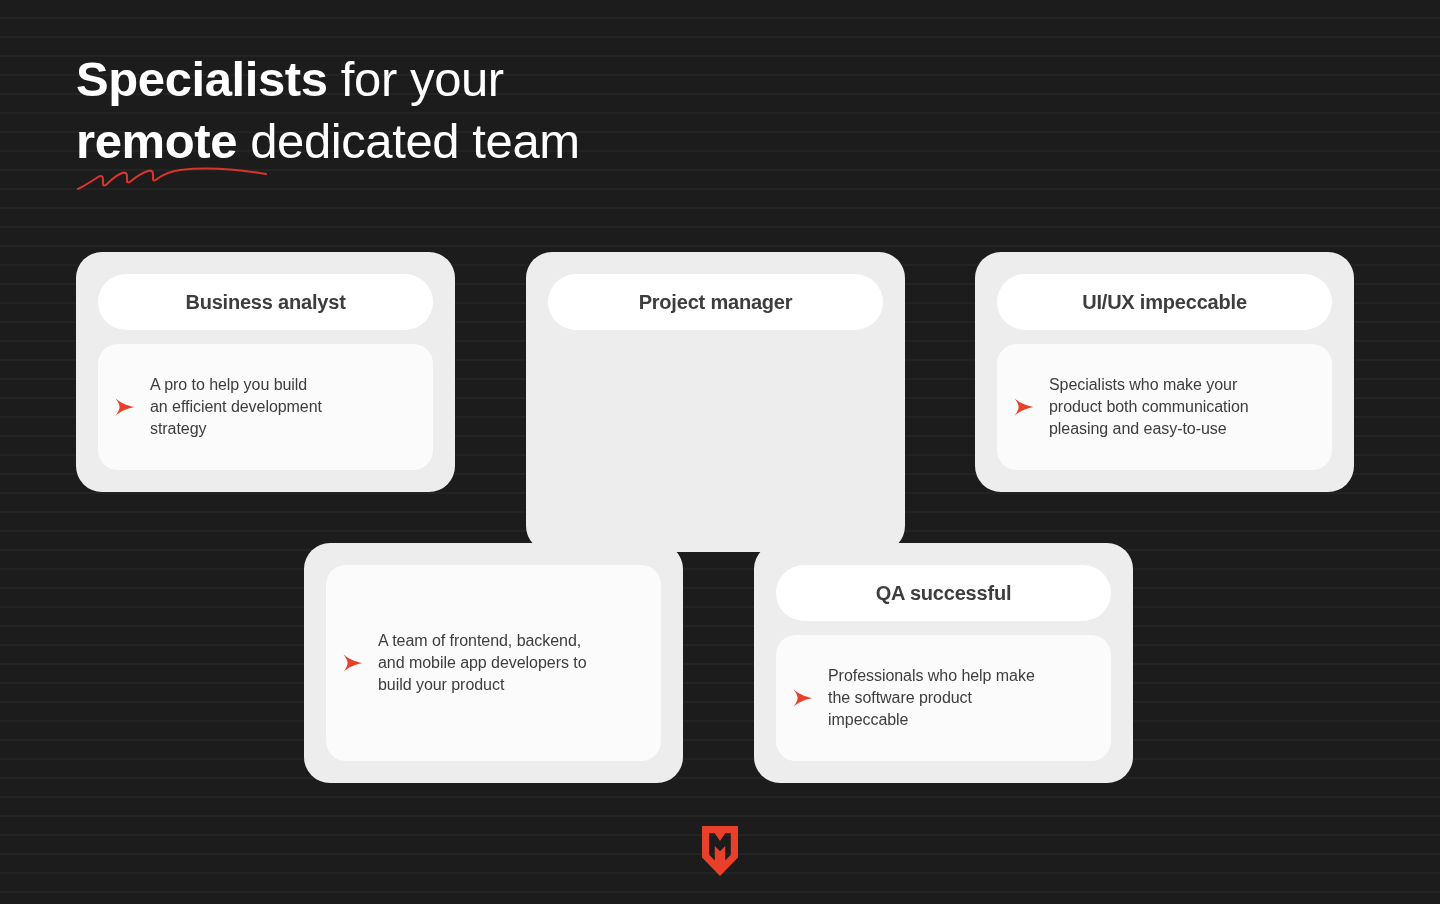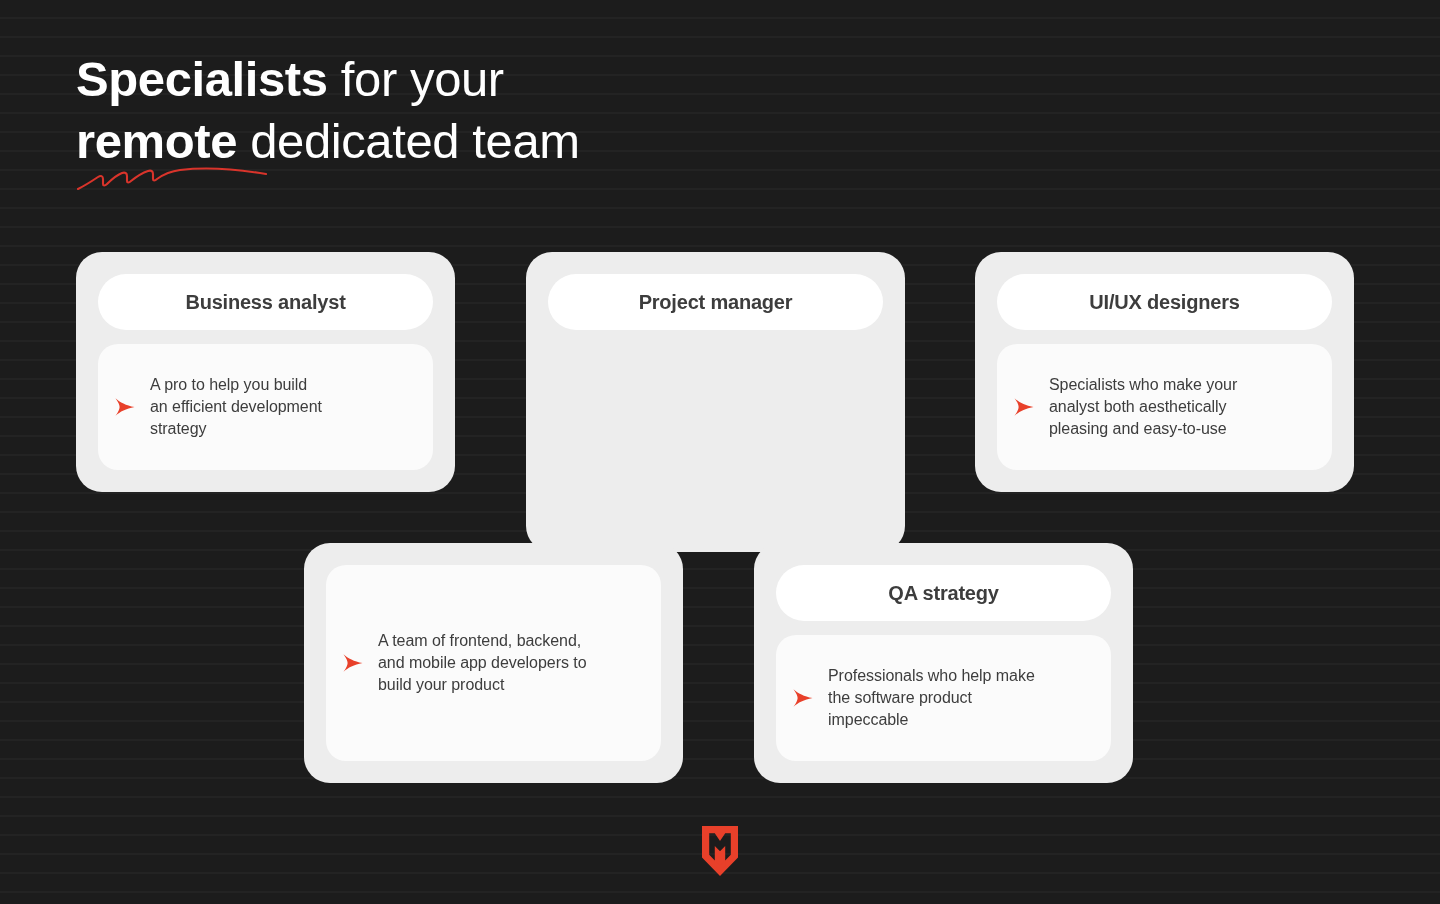--- a/index.html
+++ b/index.html
@@ -171,46 +171,46 @@
   </div>
 
   <div class="card" id="card-project-manager">
     <div class="card-title-pill">
       <span class="card-title-text">Project manager</span>
     </div>
   </div>
 
   <div class="card" id="card-ui-ux-designers">
     <div class="card-title-pill">
-      <span class="card-title-text">UI/UX designers</span>
+      <span class="card-title-text">UI/UX impeccable</span>
     </div>
     <div class="card-body-box">
       <svg class="bullet-arrow" viewBox="0 0 22 20">
         <path d="M1.5 1.2 C 6 5.4, 12 8.4, 20.5 10 C 12 11.6, 6 14.6, 1.5 18.8 C 4.6 14.6, 5.6 11.8, 5.6 10 C 5.6 8.2, 4.6 5.4, 1.5 1.2 Z" fill="#e8402a"></path>
       </svg>
       <span class="card-body-text">Specialists who make your
-analyst both aesthetically
+product both communication
 pleasing and easy-to-use</span>
     </div>
   </div>
 
   <div class="card" id="card-software-developers">
     <div class="card-body-box">
       <svg class="bullet-arrow" viewBox="0 0 22 20">
         <path d="M1.5 1.2 C 6 5.4, 12 8.4, 20.5 10 C 12 11.6, 6 14.6, 1.5 18.8 C 4.6 14.6, 5.6 11.8, 5.6 10 C 5.6 8.2, 4.6 5.4, 1.5 1.2 Z" fill="#e8402a"></path>
       </svg>
       <span class="card-body-text">A team of frontend, backend,
 and mobile app developers to
 build your product</span>
     </div>
   </div>
 
   <div class="card" id="card-qa-engineers">
     <div class="card-title-pill">
-      <span class="card-title-text">QA strategy</span>
+      <span class="card-title-text">QA successful</span>
     </div>
     <div class="card-body-box">
       <svg class="bullet-arrow" viewBox="0 0 22 20">
         <path d="M1.5 1.2 C 6 5.4, 12 8.4, 20.5 10 C 12 11.6, 6 14.6, 1.5 18.8 C 4.6 14.6, 5.6 11.8, 5.6 10 C 5.6 8.2, 4.6 5.4, 1.5 1.2 Z" fill="#e8402a"></path>
       </svg>
       <span class="card-body-text">Professionals who help make
 the software product
 impeccable</span>
     </div>
   </div>

